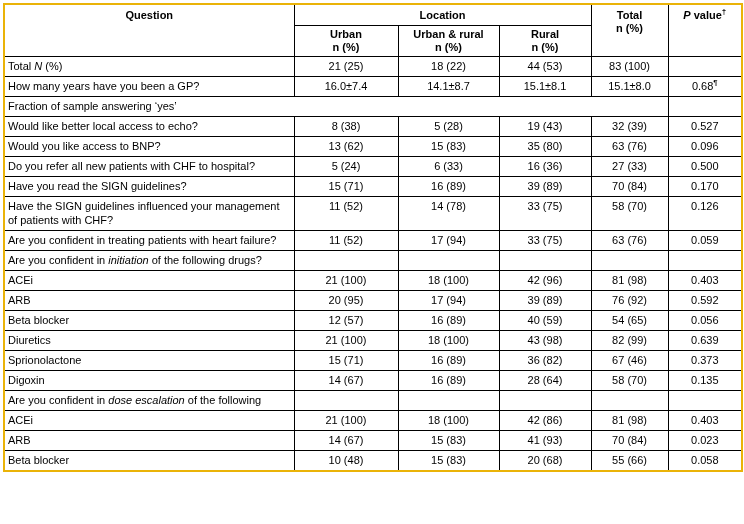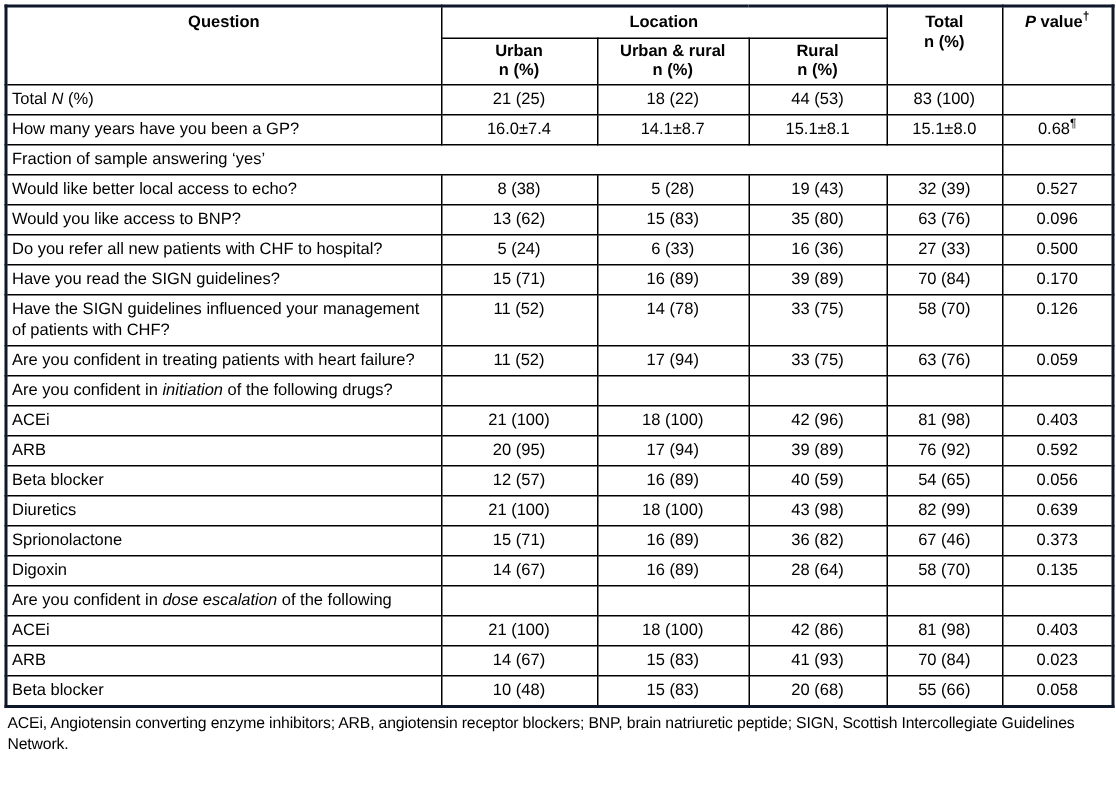--- a/index.html
+++ b/index.html
@@ -10,21 +10,21 @@
     font-family: "Liberation Sans", sans-serif;
   }
   .page {
     width: 738px;
     padding: 3px 0 0 3px;
   }
   table.results {
     border-collapse: collapse;
     table-layout: fixed;
     width: 738px;
-    border: 2px solid #0f172a;
+    border: 2px solid #eab308;
     font-size: 11px;
   }
   table.results th,
   table.results td {
     border: 1px solid #000;
     overflow: hidden;
   }
   table.results th {
     font-weight: bold;
     text-align: center;
@@ -244,15 +244,14 @@
           <td class="v">10 (48)</td>
           <td class="v">15 (83)</td>
           <td class="v">20 (68)</td>
           <td class="v">55 (66)</td>
           <td class="v">0.058</td>
         </tr>
       </tbody>
   </table>
 
   <div class="footnotes">
-    <p>ACEi, Angiotensin converting enzyme inhibitors; ARB, angiotensin receptor blockers; BNP, brain natriuretic peptide; SIGN, Scottish Intercollegiate Guidelines Network.</p>
   </div>
 </div>
 
 </body></html>

